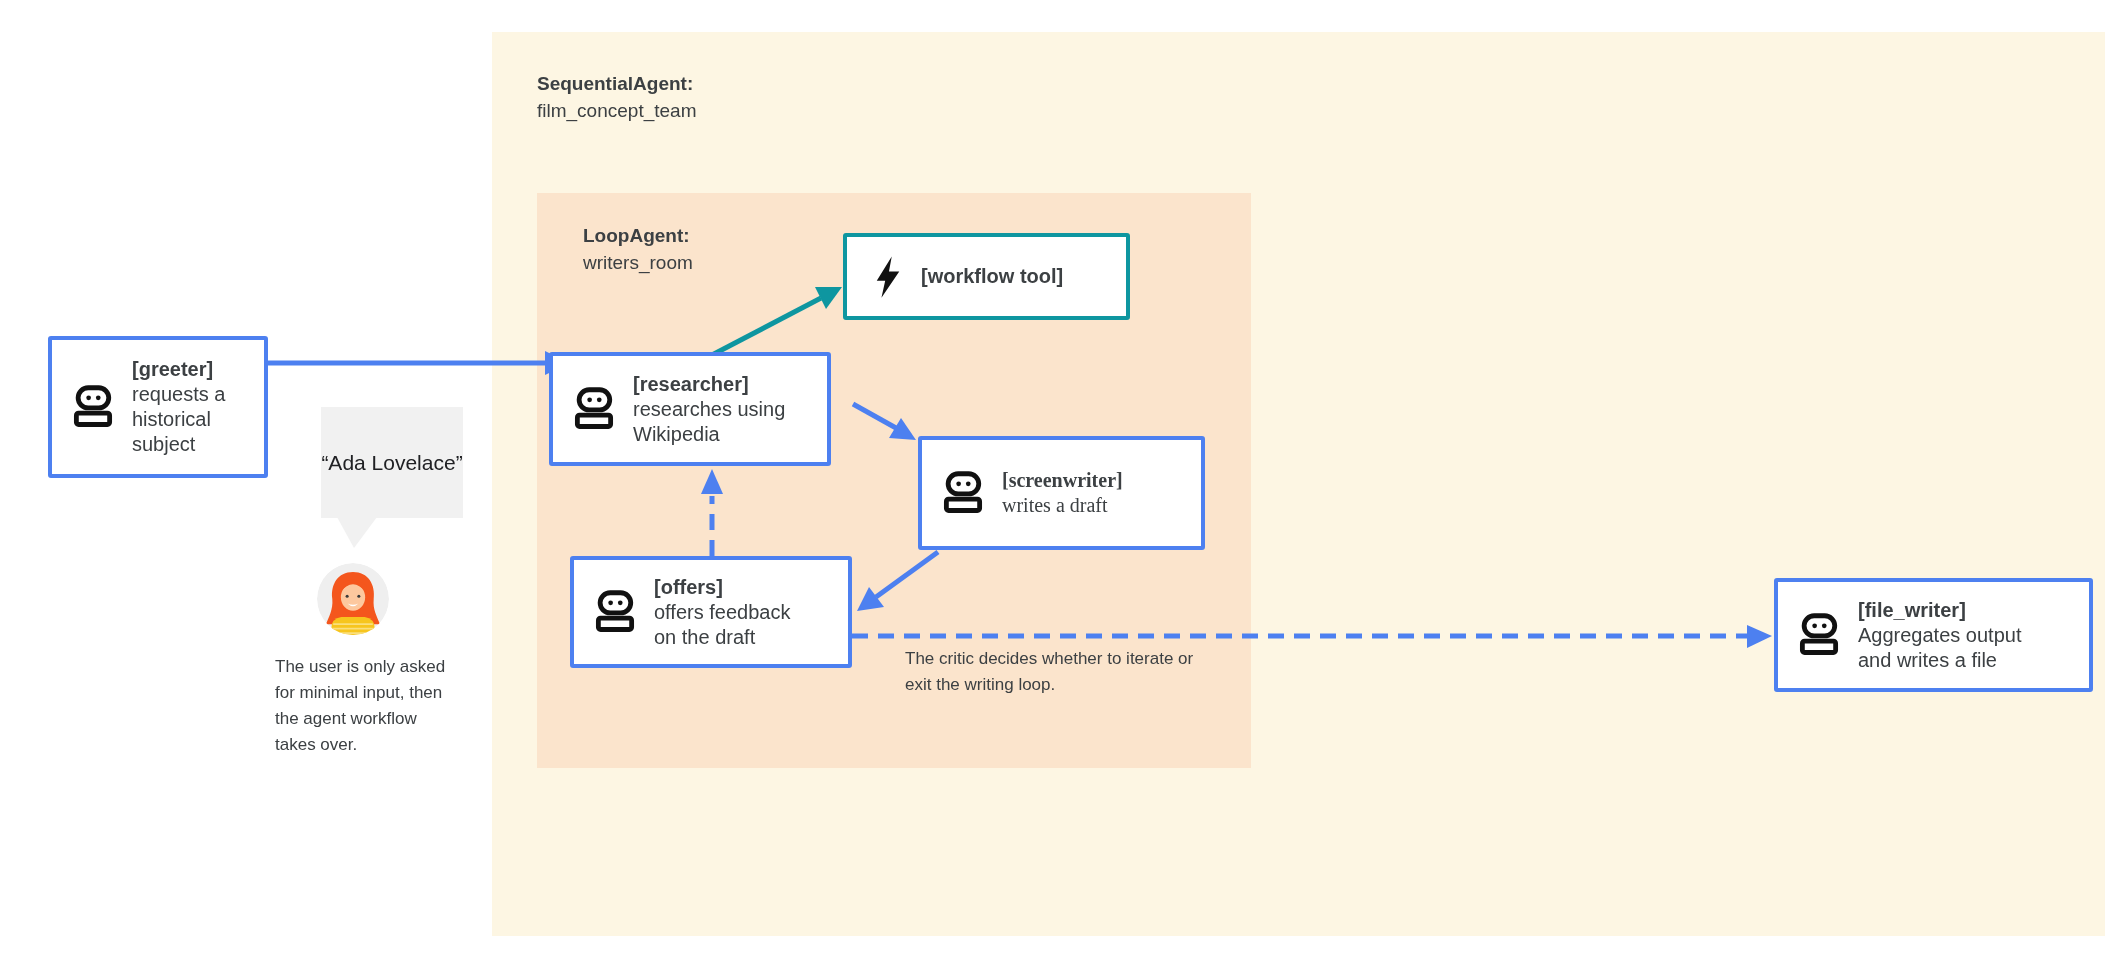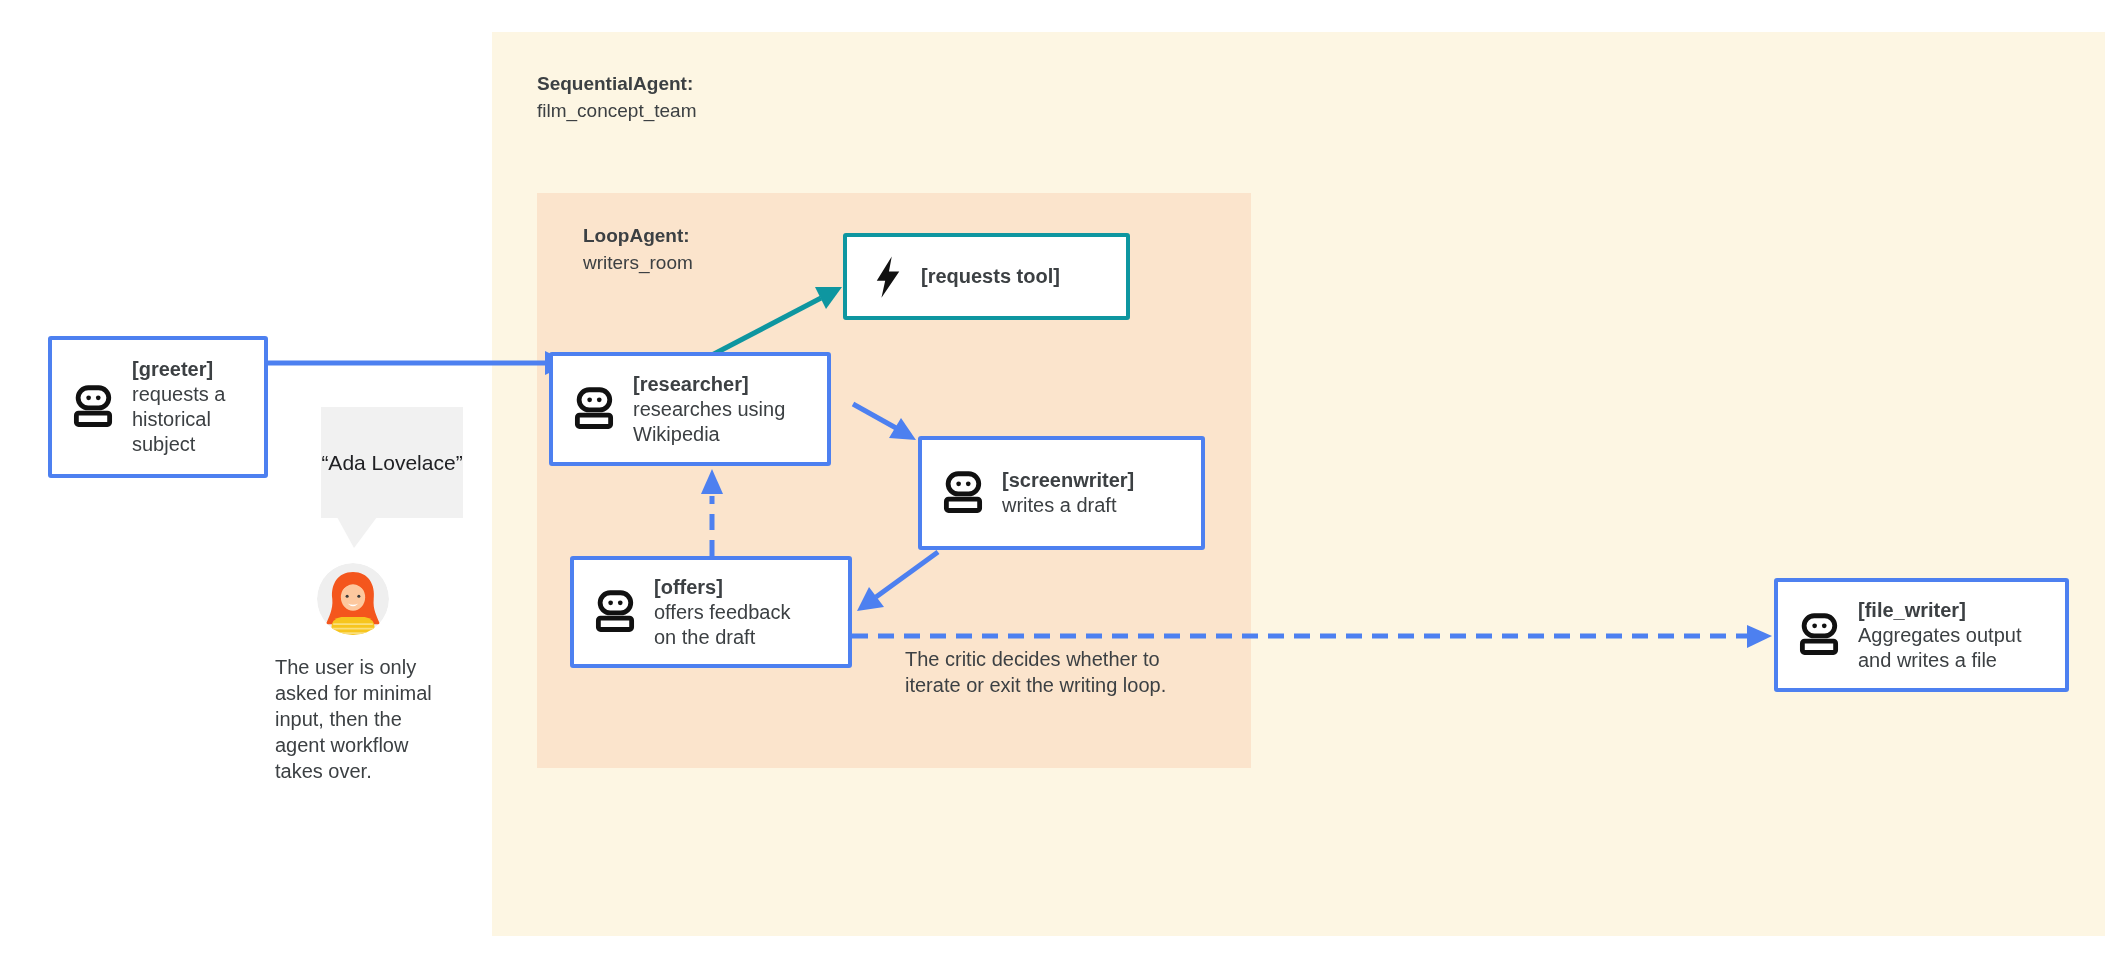--- a/index.html
+++ b/index.html
@@ -17,21 +17,21 @@
   .stroke-teal{stroke:var(--arrow-teal);stroke-width:5;fill:none;}
   .dashed{stroke-dasharray:16 10;}
   .fill-blue{fill:var(--arrow-blue);stroke:none;}
   .fill-teal{fill:var(--arrow-teal);stroke:none;}
   .node{position:absolute;background:#fff;border:4px solid var(--agent-border-blue);
         border-radius:3px;box-sizing:border-box;display:flex;align-items:center;}
   .node.tool{border-color:var(--tool-border-teal);}
   .node-icon{flex:0 0 auto;margin:0 18px 0 20px;color:var(--icon-black);}
   .node-text{font-size:20px;line-height:25px;color:var(--text-dark);}
   .node-name{font-weight:bold;}
-  .note{position:absolute;font-size:20px;line-height:26px;color:var(--text-dark);}
+  .note{position:absolute;font-size:17px;line-height:26px;color:var(--text-dark);}
   .bubble{position:absolute;left:321px;top:407px;width:142px;height:111px;background:var(--bubble-bg);
           display:flex;align-items:center;justify-content:center;text-align:center;
           font-size:21px;line-height:27px;color:#202124;}
   .bubble-tail{position:absolute;left:337px;top:517px;width:0;height:0;
           border-top:31px solid var(--bubble-bg);border-left:17px solid transparent;border-right:23px solid transparent;}
   .avatar{position:absolute;left:317px;top:563px;width:72px;height:72px;}
 </style>
 </head>
 <body>
 
@@ -105,45 +105,45 @@
       <div class="node-name">[researcher]</div>
       <div class="node-desc">researches using Wikipedia</div>
     </div>
   </div>
 
   <div class="node tool" style="left:843px;top:233px;width:287px;height:87px;">
     <svg class="node-icon" width="30" height="42" style="margin-left:26px;">
         <use href="#bolt"></use>
       </svg>
     <div class="node-text" style="white-space:nowrap;">
-      <div class="node-name">[requests tool]</div>
+      <div class="node-name">[workflow tool]</div>
     </div>
   </div>
 
-  <div class="node" style="left:918px;top:436px;width:287px;height:114px;">
+  <div class="node" style="left:918px;top:436px;width:287px;height:114px;font-family:Liberation Serif, serif;">
     <svg class="node-icon" width="42" height="44">
         <use href="#robot"></use>
       </svg>
     <div class="node-text" style="width:180px;">
       <div class="node-name">[screenwriter]</div>
       <div class="node-desc">writes a draft</div>
     </div>
   </div>
 
   <div class="node" style="left:570px;top:556px;width:282px;height:112px;">
     <svg class="node-icon" width="42" height="44">
         <use href="#robot"></use>
       </svg>
     <div class="node-text" style="width:162px;">
       <div class="node-name">[offers]</div>
       <div class="node-desc">offers feedback on the draft</div>
     </div>
   </div>
 
-  <div class="node" style="left:1774px;top:578px;width:295px;height:114px;">
+  <div class="node" style="left:1774px;top:578px;width:319px;height:114px;">
     <svg class="node-icon" width="42" height="44">
         <use href="#robot"></use>
       </svg>
     <div class="node-text" style="width:182px;">
       <div class="node-name">[file_writer]</div>
       <div class="node-desc">Aggregates output and writes a file</div>
     </div>
   </div>
 
   <div class="bubble">

